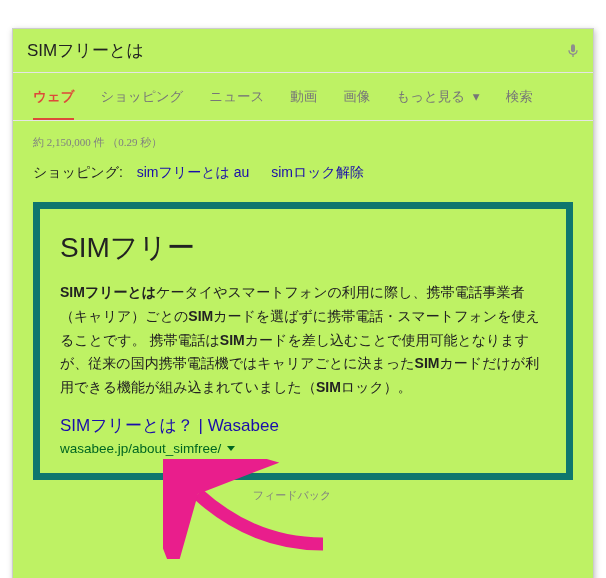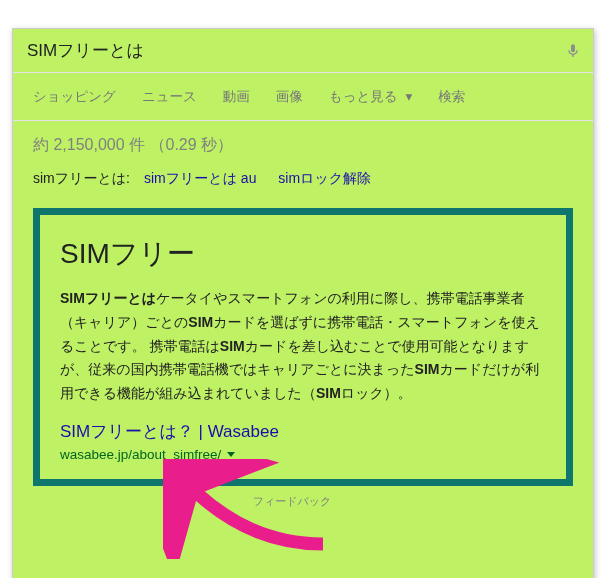--- a/index.html
+++ b/index.html
@@ -63,22 +63,23 @@
   .tab.active::after {
     content: "";
     position: absolute;
     left: 0; right: 0; bottom: -1px;
     height: 3px;
     background: #dd4b39;
   }
   
   .stats {
     color: #808080;
-    font-size: 16px;
+    font-size: 11px;
     padding: 14px 4px 14px 20px;
+    font-family: Liberation Serif, serif;
   }
   .related {
     padding: 0 0 20px 20px;
     font-size: 14px;
     color: #222;
   }
   .related .rel-link {
     color: #1a0dab;
     margin-left: 10px;
     text-decoration: none;
@@ -151,35 +152,36 @@
 
   <div class="searchbar">
     <input class="search-input" type="text" value="SIMフリーとは" style="">
     <svg class="mic" viewBox="0 0 24 24">
       <path d="M12 14a3 3 0 0 0 3-3V5a3 3 0 1 0-6 0v6a3 3 0 0 0 3 3z"></path>
       <path d="M17 11a5 5 0 0 1-10 0H5a7 7 0 0 0 6 6.92V21h2v-3.08A7 7 0 0 0 19 11z"></path>
     </svg>
   </div>
 
   <div class="tabs">
+    <div class="tab active">ウェブ</div>
     <div class="tab">ショッピング</div>
     <div class="tab">ニュース</div>
     <div class="tab">動画</div>
     <div class="tab">画像</div>
     <div class="tab">
       <span>もっと見る</span>
       <span style="margin-left:4px">▾</span>
     </div>
     <div class="tab">検索</div>
   </div>
 
   <div class="stats">約 2,150,000 件 （0.29 秒）</div>
 
   <div class="related">
-    <span>simフリーとは:</span>
+    <span>ショッピング:</span>
     <a class="rel-link">simフリーとは au</a>
     <a class="rel-link">simロック解除</a>
   </div>
 
   <div class="card">
     <div class="card-title">SIMフリー</div>
     <div class="card-body" id="card-body"><b>SIMフリーとは</b>ケータイやスマートフォンの利用に際し、携帯電話事業者（キャリア）ごとの<b>SIM</b>カードを選ばずに携帯電話・スマートフォンを使えることです。 携帯電話は<b>SIM</b>カードを差し込むことで使用可能となりますが、従来の国内携帯電話機ではキャリアごとに決まった<b>SIM</b>カードだけが利用できる機能が組み込まれていました（<b>SIM</b>ロック）。</div>
     <a class="source-link">SIMフリーとは？ | Wasabee</a>
     <div class="source-url">
       <span>wasabee.jp/about_simfree/</span>

